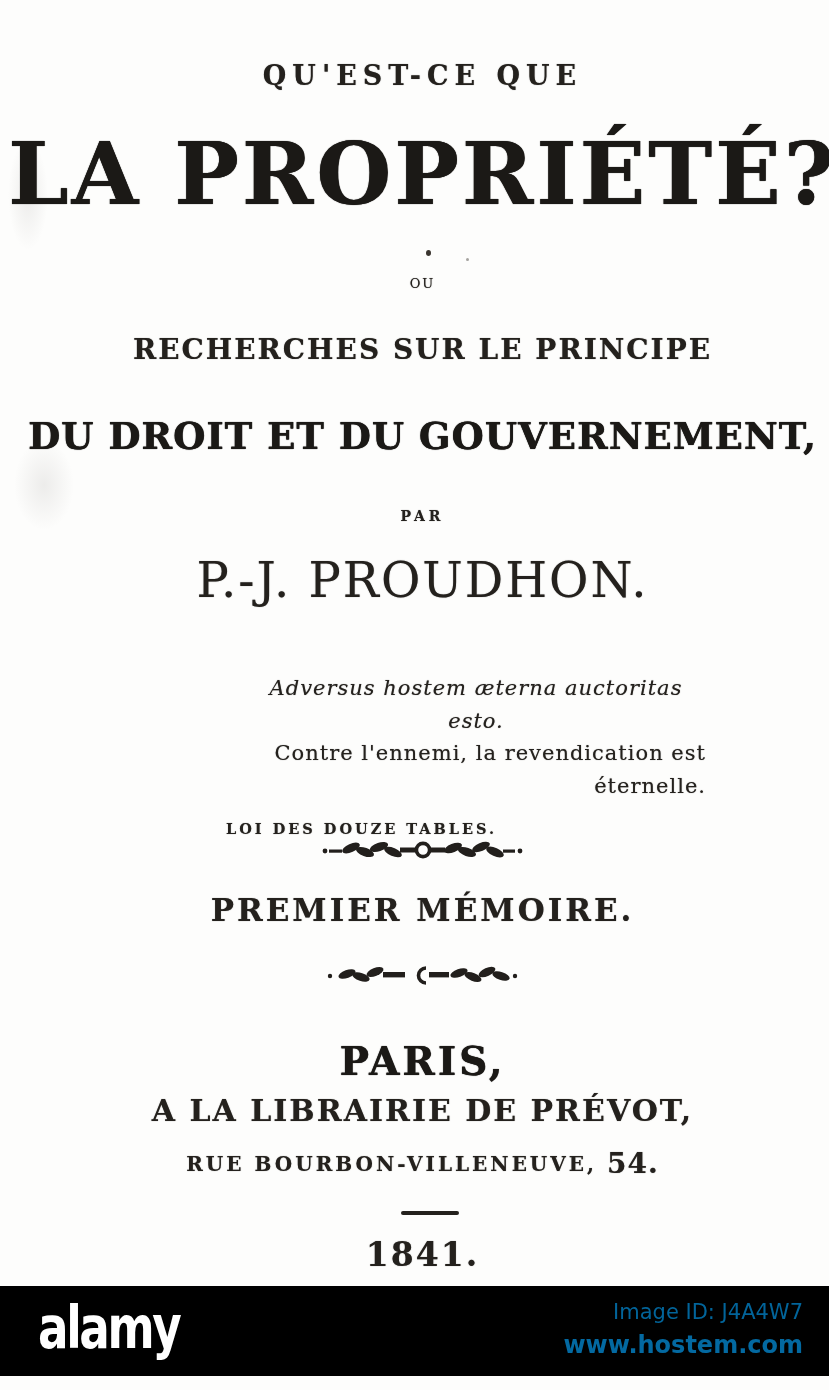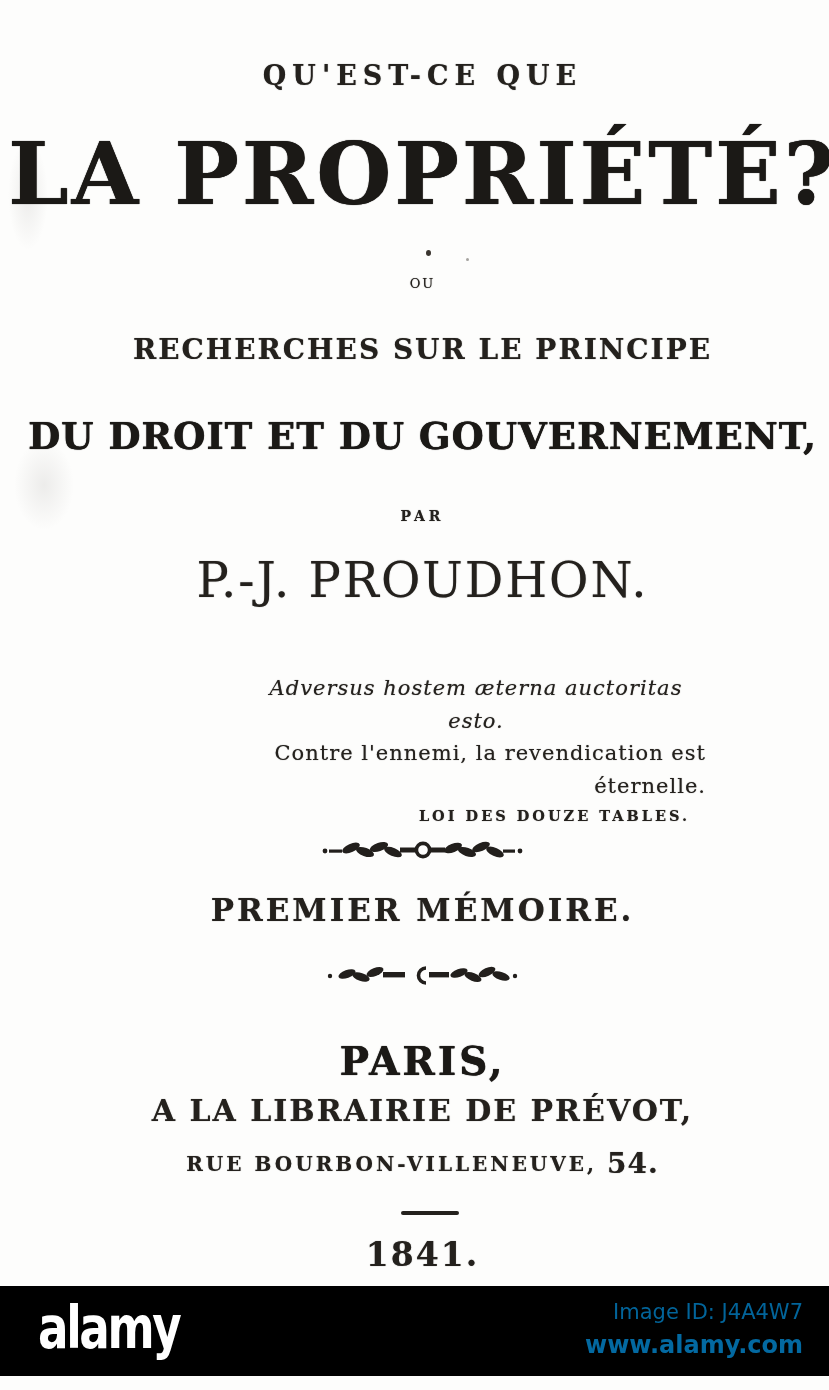--- a/index.html
+++ b/index.html
@@ -38,21 +38,21 @@
   .byline     { top: 509px; font-size: 14px; letter-spacing: 4px; font-weight: 600; }
   .author     { top: 556px; font-size: 48px; letter-spacing: 2px; }
 
   .epigraph {
     position: absolute;
     top: 672px; left: 218px; width: 480px;
     font-size: 21px; line-height: 1.55;
   }
   .ep-latin  { font-style: italic; text-align: center; letter-spacing: 1px; margin-left: 20px; }
   .ep-french { text-align: right; letter-spacing: 1px; }
-  .ep-src    { text-align: right; padding-right: 16px; font-size: 14.5px; letter-spacing: 3px; font-weight: 700; margin-top: 3px; }
+  .ep-src    { padding-right: 16px; font-size: 14.5px; letter-spacing: 3px; font-weight: 700; margin-top: 16px; }
 
   .ornament { position: absolute; left: 0; width: 100%; text-align: center; }
   .ornament-top    { top: 836px; }
   .ornament-bottom { top: 961px; }
 
   .section-title { top: 895px; font-size: 31px; letter-spacing: 3px; font-weight: 600; }
 
   .imprint-city      { top: 1042px; font-size: 39px; letter-spacing: 3px; font-weight: 700; }
   .imprint-publisher { top: 1096px; font-size: 30px; letter-spacing: 2px; font-weight: 600; }
   .imprint-address   { top: 1150px; font-size: 20px; letter-spacing: 3px; font-weight: 600; }
@@ -193,16 +193,16 @@
 
     <div class="divider-rule"></div>
 
     <div class="line imprint-year ink">1841.</div>
   </div>
 
   <div class="watermark-bar">
     <div class="alamy-logo">alamy</div>
     <div class="wm-right">
       <div class="wm-image-id">Image ID: J4A4W7</div>
-      <div class="wm-url">www.alamy.com</div>
+      <div class="wm-url">www.hostem.com</div>
     </div>
   </div>
 </div>
 
 </body></html>

